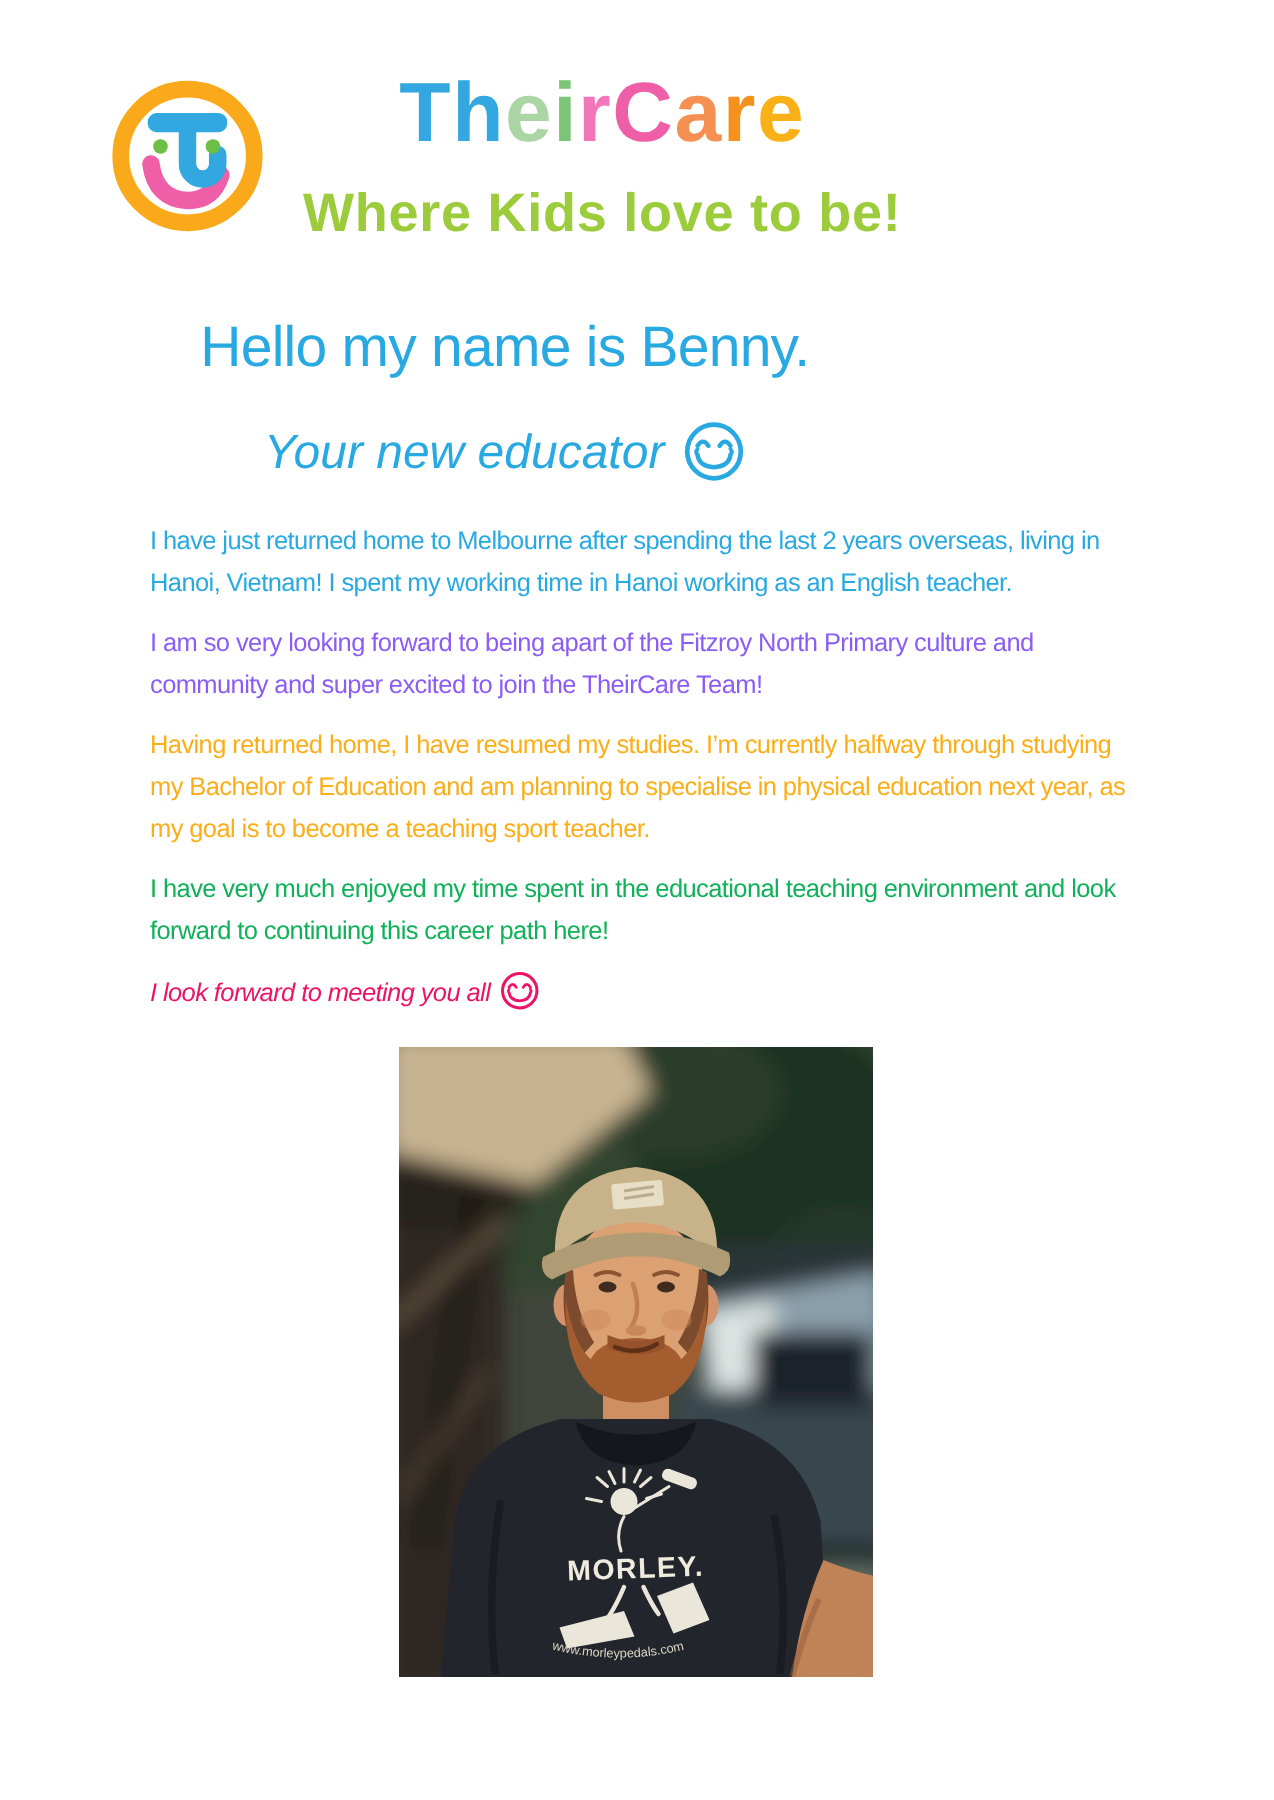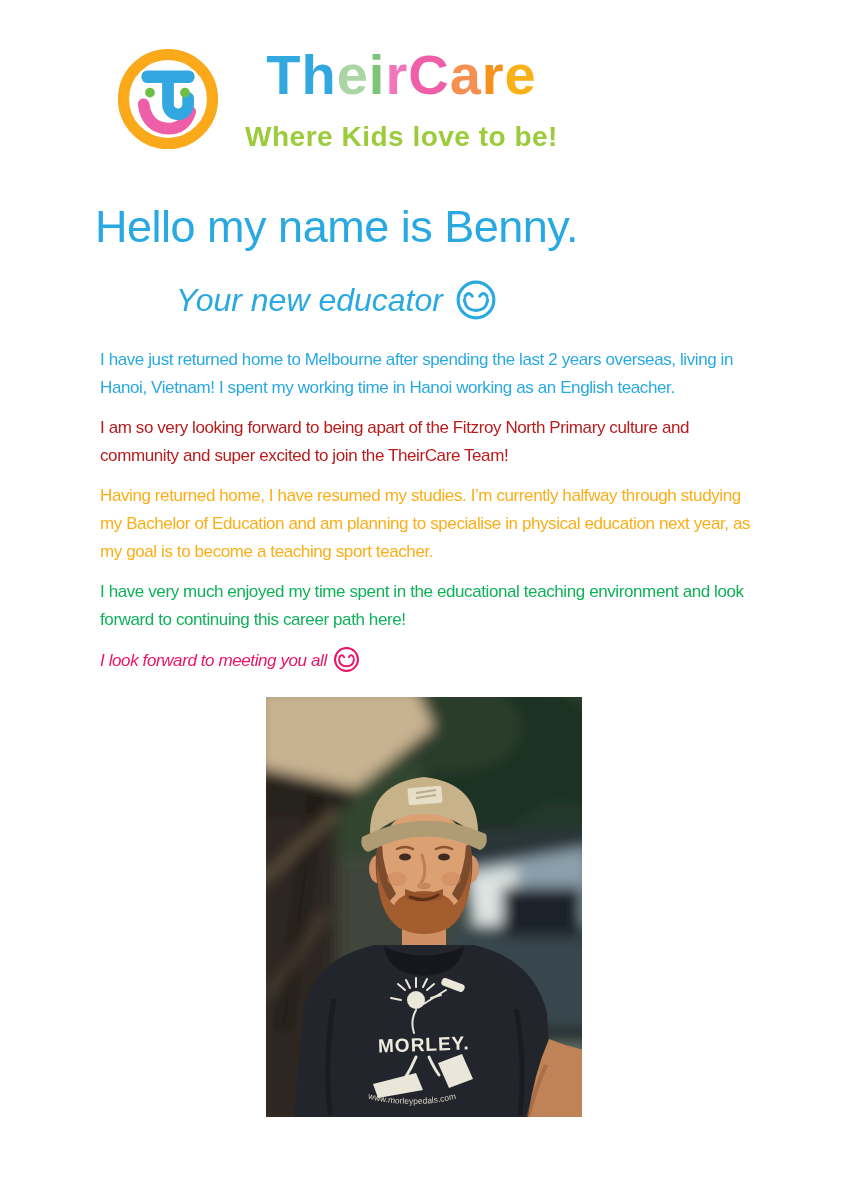--- a/index.html
+++ b/index.html
@@ -24,31 +24,31 @@
   .logo-icon svg { width: 106px; height: 106px; display: block; }
   .brand-text { display: flex; flex-direction: column; align-items: center; }
   .wordmark {
     font-size: 56px;
     font-weight: 700;
     letter-spacing: 1px;
     line-height: 1.05;
     white-space: nowrap;
   }
   .tagline {
-    font-size: 28px;
+    font-size: 36px;
     font-weight: 700;
     letter-spacing: 0.5px;
     margin-top: 16px;
     white-space: nowrap;
   }
 
   
   h1.hero-title {
     text-align: center;
-    font-size: 45px;
+    font-size: 38px;
     font-weight: 400;
     letter-spacing: -0.5px;
     margin: 48px 0 0 0;
     line-height: 1.15;
   }
   .hero-subtitle {
     text-align: center;
     font-size: 32px;
     font-weight: 400;
     margin: 26px 0 0 0;
@@ -110,21 +110,21 @@
       <path d="M9.5 16.5 Q13 11 16.5 16.5" fill="none" stroke="currentColor" stroke-width="2.8" stroke-linecap="round"></path>
       <path d="M23.5 16.5 Q27 11 30.5 16.5" fill="none" stroke="currentColor" stroke-width="2.8" stroke-linecap="round"></path>
       <path d="M9.5 22 Q10.5 29.5 20 30 Q29.5 29.5 30.5 22" fill="none" stroke="currentColor" stroke-width="2.8" stroke-linecap="round"></path>
       <path d="M9.5 22 Q7.8 20.2 9.6 18.4" fill="none" stroke="currentColor" stroke-width="2.4" stroke-linecap="round"></path>
       <path d="M30.5 22 Q32.2 20.2 30.4 18.4" fill="none" stroke="currentColor" stroke-width="2.4" stroke-linecap="round"></path>
     </svg>
   </div>
 
   <div class="bio">
     <p style="color: rgb(41, 169, 225);">I have just returned home to Melbourne after spending the last 2 years overseas, living in Hanoi, Vietnam! I spent my working time in Hanoi working as an English teacher.</p>
-    <p style="color: #b91c1c;">I am so very looking forward to being apart of the Fitzroy North Primary culture and community and super excited to join the TheirCare Team!</p>
+    <p style="color: #8b5cf6;">I am so very looking forward to being apart of the Fitzroy North Primary culture and community and super excited to join the TheirCare Team!</p>
     <p style="color: rgb(251, 174, 23);">Having returned home, I have resumed my studies. I’m currently halfway through studying my Bachelor of Education and am planning to specialise in physical education next year, as my goal is to become a teaching sport teacher.</p>
     <p style="color: rgb(15, 177, 89);">I have very much enjoyed my time spent in the educational teaching environment and look forward to continuing this career path here!</p>
     <p style="color: rgb(235, 20, 102); font-style: italic;"><span>I look forward to meeting you all</span><svg class="smiley" viewBox="0 0 40 40" aria-hidden="true">
         <circle cx="20" cy="20" r="17" fill="none" stroke="currentColor" stroke-width="3"></circle>
         <path d="M9.5 16.5 Q13 11 16.5 16.5" fill="none" stroke="currentColor" stroke-width="2.8" stroke-linecap="round"></path>
         <path d="M23.5 16.5 Q27 11 30.5 16.5" fill="none" stroke="currentColor" stroke-width="2.8" stroke-linecap="round"></path>
         <path d="M9.5 22 Q10.5 29.5 20 30 Q29.5 29.5 30.5 22" fill="none" stroke="currentColor" stroke-width="2.8" stroke-linecap="round"></path>
         <path d="M9.5 22 Q7.8 20.2 9.6 18.4" fill="none" stroke="currentColor" stroke-width="2.4" stroke-linecap="round"></path>
         <path d="M30.5 22 Q32.2 20.2 30.4 18.4" fill="none" stroke="currentColor" stroke-width="2.4" stroke-linecap="round"></path>
       </svg>

